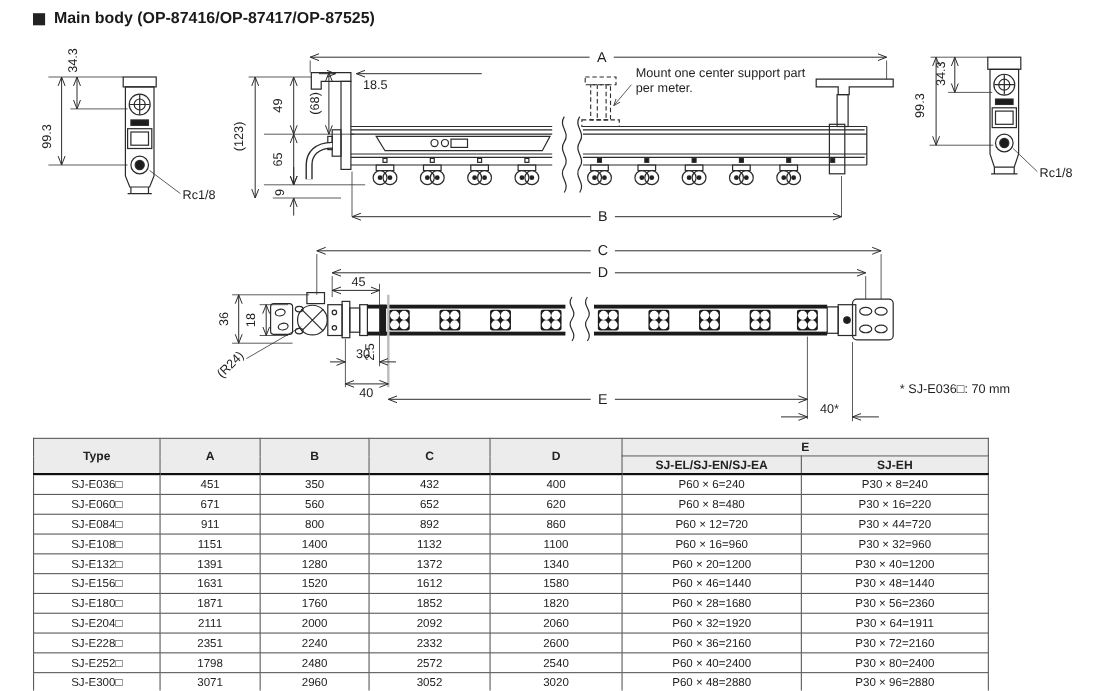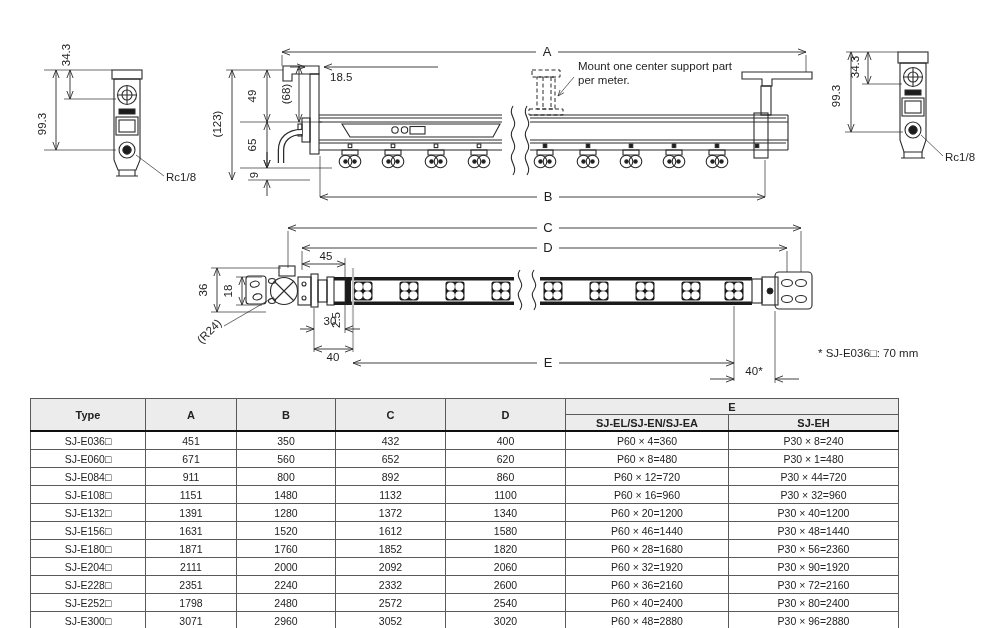--- a/index.html
+++ b/index.html
@@ -24,20 +24,24 @@
   .spec th,.spec td{border:1px solid #5a5a5a;font-size:10.5px;text-align:center;
         padding:0;height:17px;color:#222;overflow:hidden;white-space:nowrap;}
   .spec thead th{background:#ececec;font-size:11px;font-weight:bold;height:15px;}
   .spec tbody tr:first-child td{border-top:2px solid #0f0f0f;}
 </style>
 </head>
 <body>
 
 <div class="page">
 
+  <div class="title">
+    <span class="bullet"></span>
+    <span>Main body (OP-87416/OP-87417/OP-87525)</span>
+  </div>
 
   <svg class="drawing-svg" width="1000" height="392" viewBox="0 0 1000 392">
     <defs>
       <marker id="ar" viewBox="0 0 10 10" refX="9" refY="5" markerWidth="10" markerHeight="10" orient="auto-start-reverse">
         <path d="M0,1.5 L9,5 L0,8.5" fill="none" stroke="#2b2b2b" stroke-width="1"></path>
       </marker>
     </defs>
 
     <g>
       <path class="ext" d="M44,70 H112 M64,99 H116 M44,150 H116"></path>
@@ -344,45 +348,45 @@
         <th>SJ-EH</th>
       </tr>
     </thead>
     <tbody>
       <tr>
         <td>SJ-E036□</td>
         <td>451</td>
         <td>350</td>
         <td>432</td>
         <td>400</td>
-        <td>P60 × 4=360</td>
+        <td>P60 × 6=240</td>
         <td>P30 × 8=240</td>
       </tr>
       <tr>
         <td>SJ-E060□</td>
         <td>671</td>
         <td>560</td>
         <td>652</td>
         <td>620</td>
         <td>P60 × 8=480</td>
-        <td>P30 × 1=480</td>
+        <td>P30 × 16=220</td>
       </tr>
       <tr>
         <td>SJ-E084□</td>
         <td>911</td>
         <td>800</td>
         <td>892</td>
         <td>860</td>
         <td>P60 × 12=720</td>
         <td>P30 × 44=720</td>
       </tr>
       <tr>
         <td>SJ-E108□</td>
         <td>1151</td>
-        <td>1480</td>
+        <td>1400</td>
         <td>1132</td>
         <td>1100</td>
         <td>P60 × 16=960</td>
         <td>P30 × 32=960</td>
       </tr>
       <tr>
         <td>SJ-E132□</td>
         <td>1391</td>
         <td>1280</td>
         <td>1372</td>
@@ -408,21 +412,21 @@
         <td>P60 × 28=1680</td>
         <td>P30 × 56=2360</td>
       </tr>
       <tr>
         <td>SJ-E204□</td>
         <td>2111</td>
         <td>2000</td>
         <td>2092</td>
         <td>2060</td>
         <td>P60 × 32=1920</td>
-        <td>P30 × 90=1920</td>
+        <td>P30 × 64=1911</td>
       </tr>
       <tr>
         <td>SJ-E228□</td>
         <td>2351</td>
         <td>2240</td>
         <td>2332</td>
         <td>2600</td>
         <td>P60 × 36=2160</td>
         <td>P30 × 72=2160</td>
       </tr>

